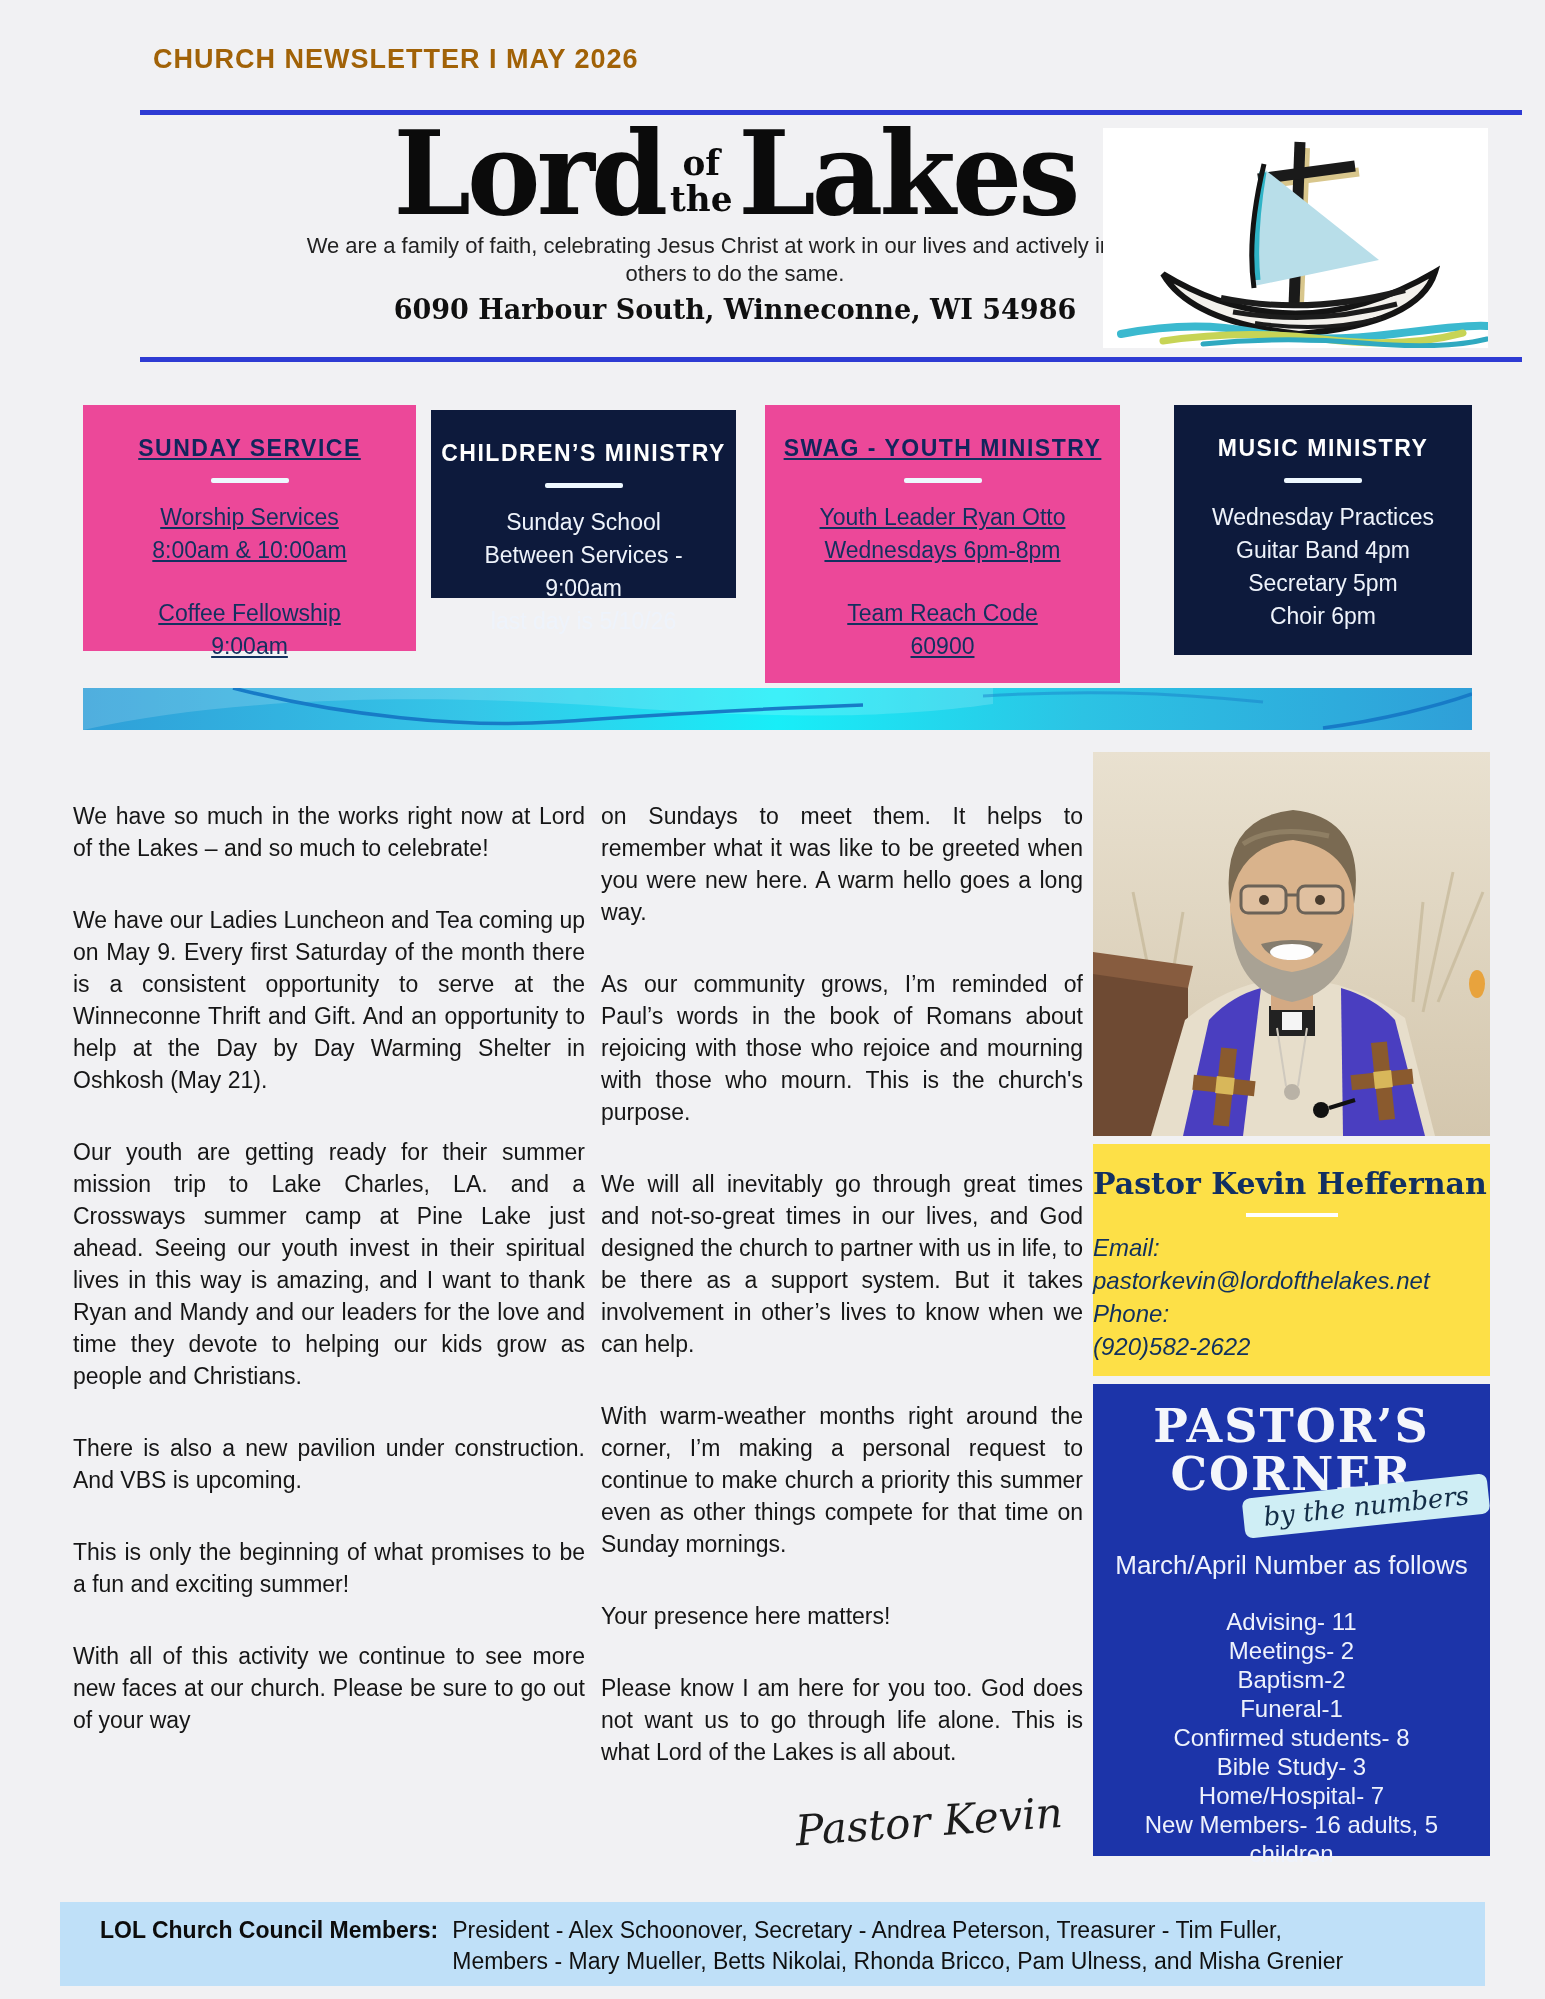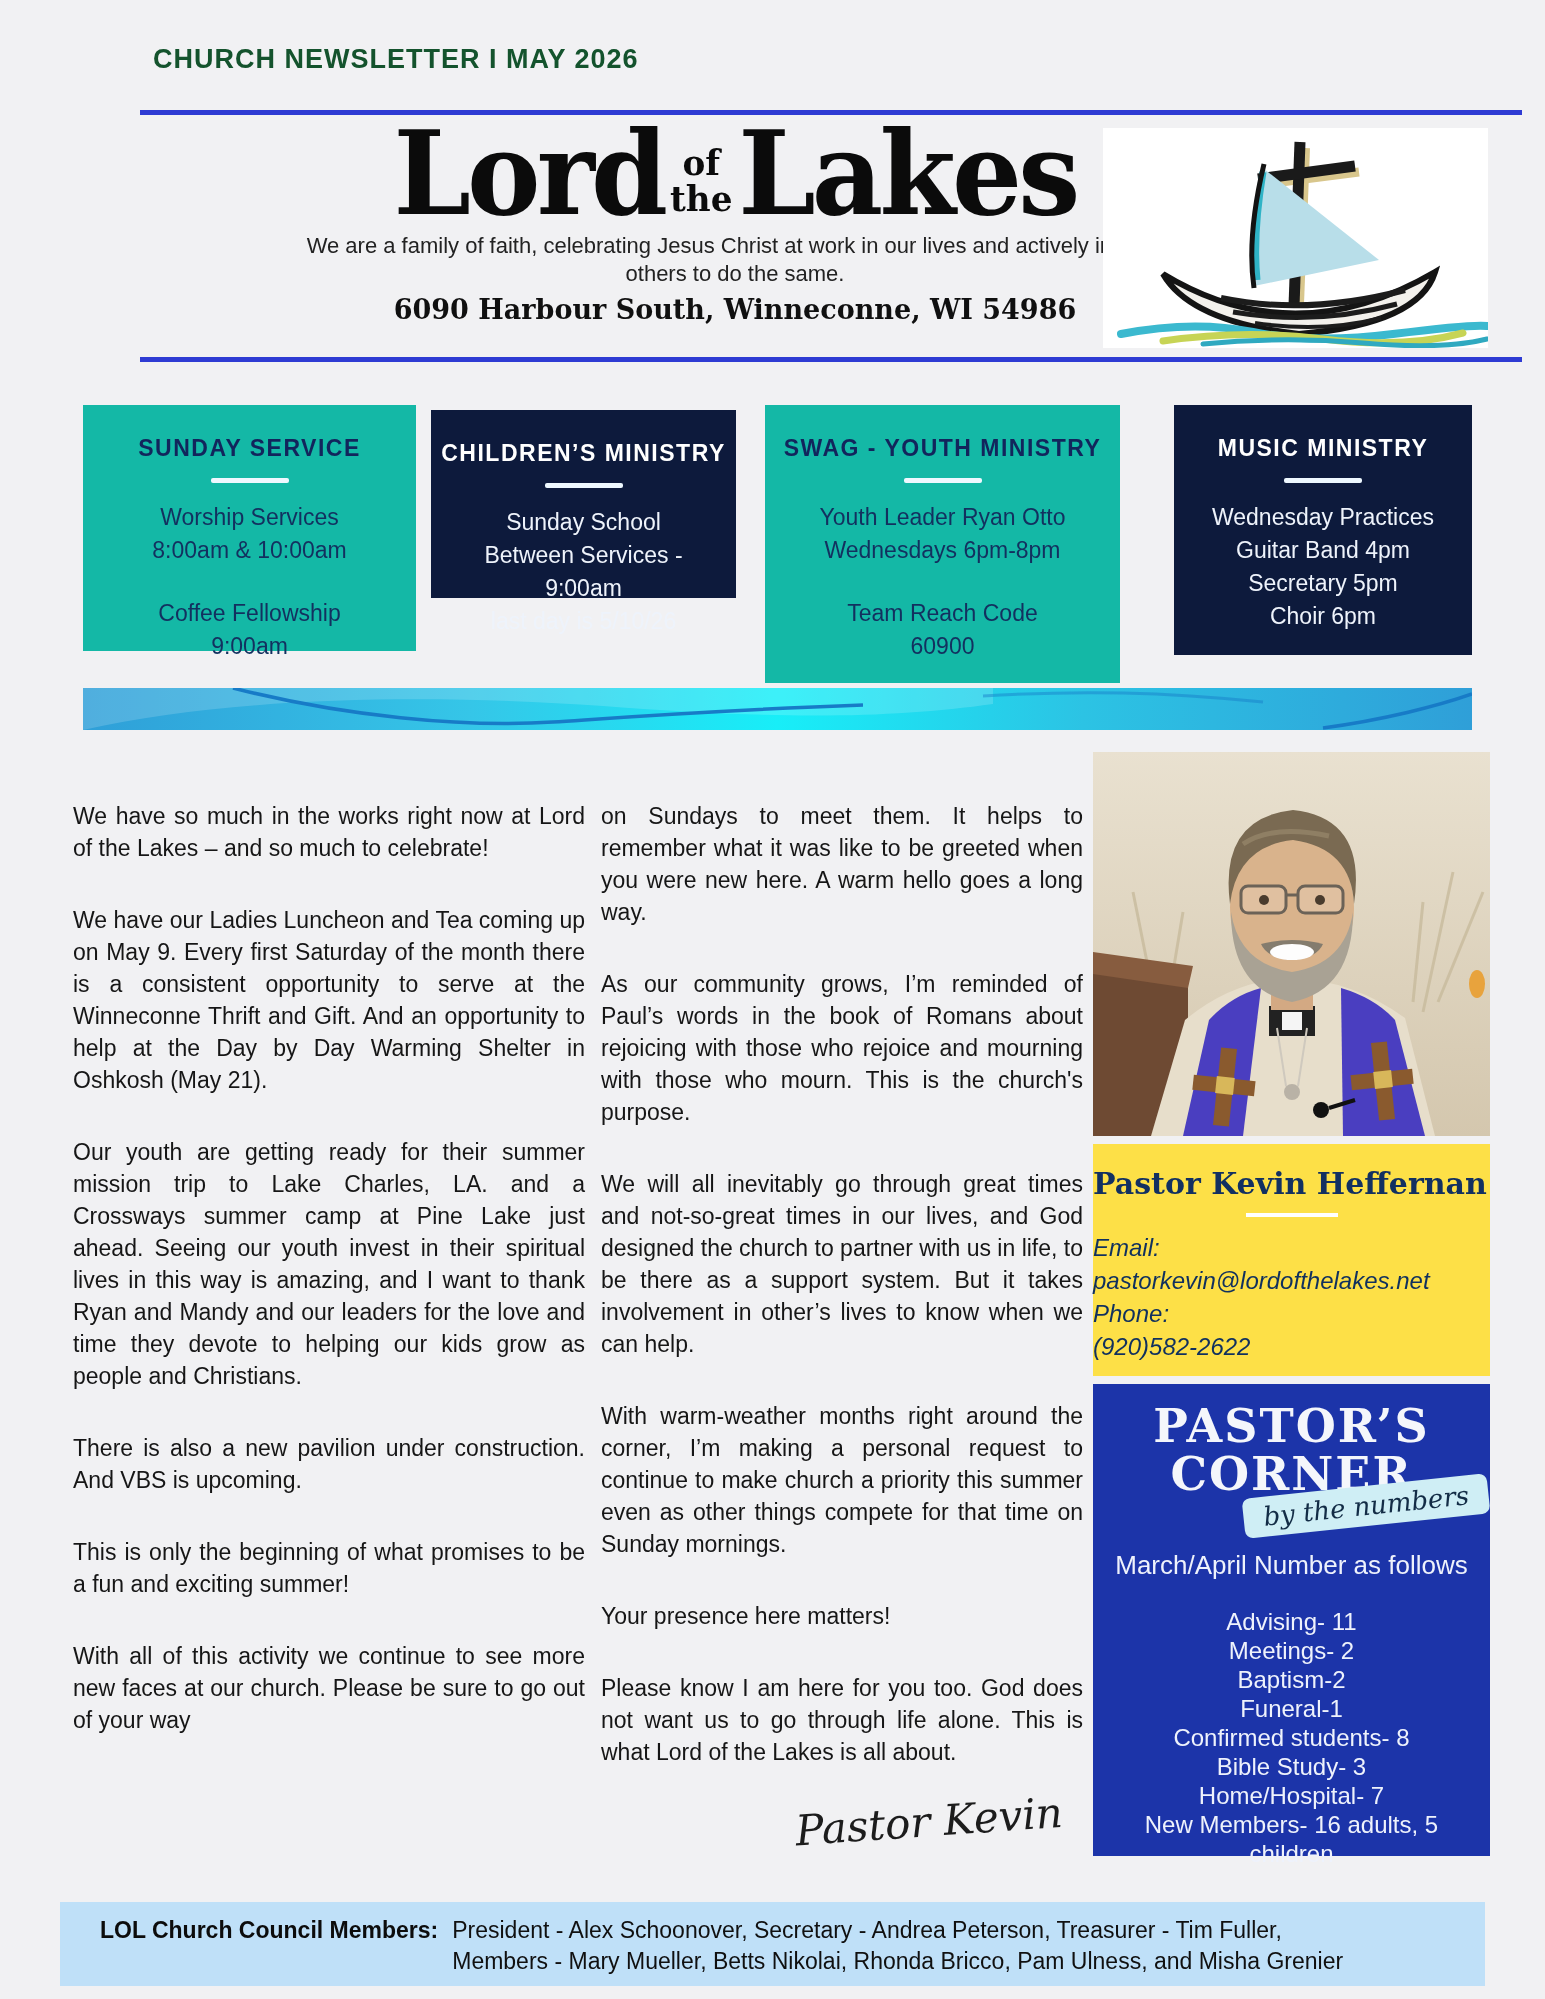--- a/index.html
+++ b/index.html
@@ -1,40 +1,40 @@
 <!DOCTYPE html>
 <html><head>
 <meta charset="utf-8">
 <style>
   html,body{margin:0;padding:0;background:#e8e8ea;}
   .page{position:relative;width:1545px;height:1999px;background:#f1f1f3;overflow:hidden;
         font-family:"Liberation Sans",sans-serif;}
   .abs{position:absolute;}
 
   
-  .kicker{left:153px;top:44px;font-size:27px;font-weight:800;letter-spacing:1px;color:#14532d;}
+  .kicker{left:153px;top:44px;font-size:27px;font-weight:800;letter-spacing:1px;color:#a16207;}
   .rule{height:5px;background:#2e3bd3;}
   .rule1{left:140px;top:110px;width:1382px;}
   .rule2{left:140px;top:357px;width:1382px;}
 
   .logoblock{left:230px;top:118px;width:1010px;text-align:center;}
   .logo-row{display:flex;justify-content:center;align-items:flex-start;gap:6px;
             font-family:"DejaVu Serif","Liberation Serif",serif;font-weight:bold;color:#0b0b0b;
             transform:scaleX(.95);}
   .logo-big{font-size:116px;line-height:110px;letter-spacing:-4px;}
   .logo-mid{display:flex;flex-direction:column;justify-content:flex-start;padding-top:26px;}
   .logo-sm{font-size:36px;line-height:36px;font-weight:bold;}
   .tagline{margin:4px auto 0;width:905px;font-size:22px;line-height:28px;color:#222;}
   .address{margin-top:6px;font-family:"DejaVu Serif","Liberation Serif",serif;font-weight:bold;
            font-size:27px;color:#101010;}
   .boatbox{left:1103px;top:128px;width:385px;height:220px;background:#ffffff;}
 
   
   .mbox{box-sizing:border-box;padding-top:30px;text-align:center;}
-  .mbox.light{background:#14b8a6;color:#13305f;}
+  .mbox.light{background:#ec4899;color:#13305f;text-decoration:underline;}
   .mbox.dark{background:#0d1a3c;color:#eef3fb;}
   .mbox .mtitle{font-size:23px;font-weight:800;letter-spacing:1.5px;}
   .mbox.light .mtitle{color:#12255c;}
   .mbox.dark .mtitle{color:#ffffff;}
   .mdiv{width:78px;height:5px;margin:16px auto 18px;background:#eef8ff;border-radius:2px;}
   .mline{margin:0;font-size:23px;line-height:33px;min-height:33px;}
   .mgap{height:30px;}
   .b1{left:83px;top:405px;width:333px;height:246px;}
   .b2{left:431px;top:410px;width:305px;height:188px;}
   .b3{left:765px;top:405px;width:355px;height:278px;}

